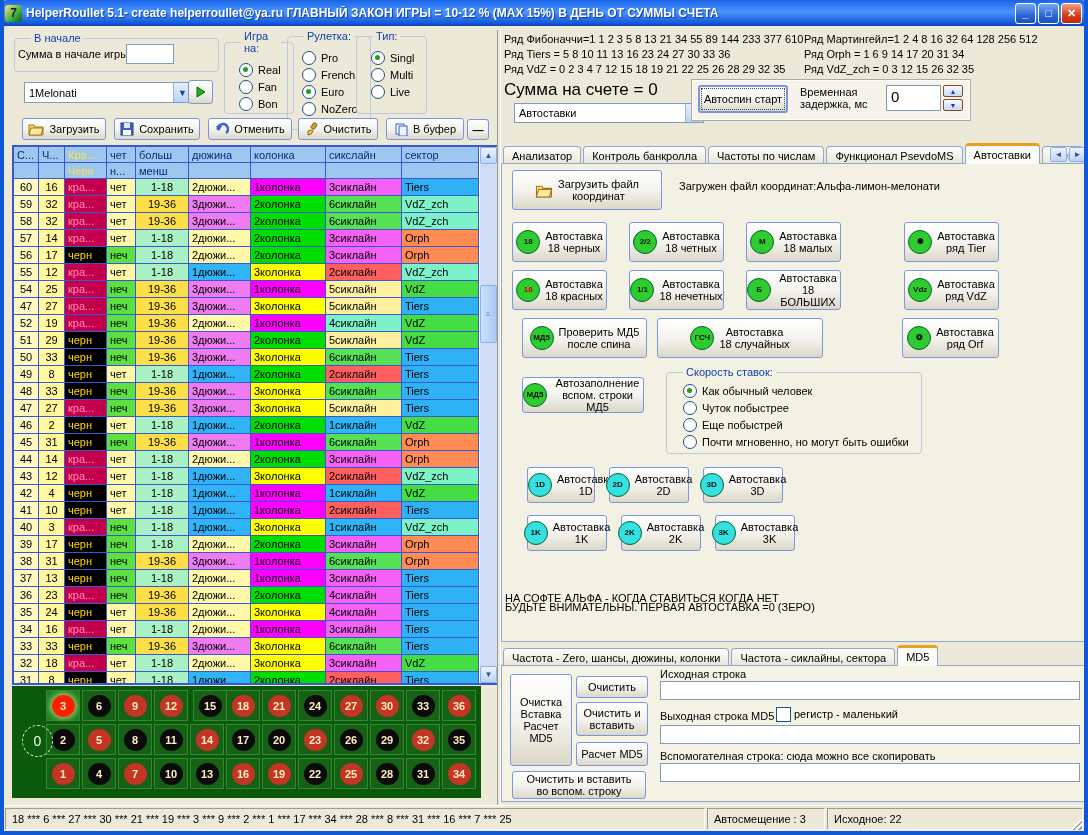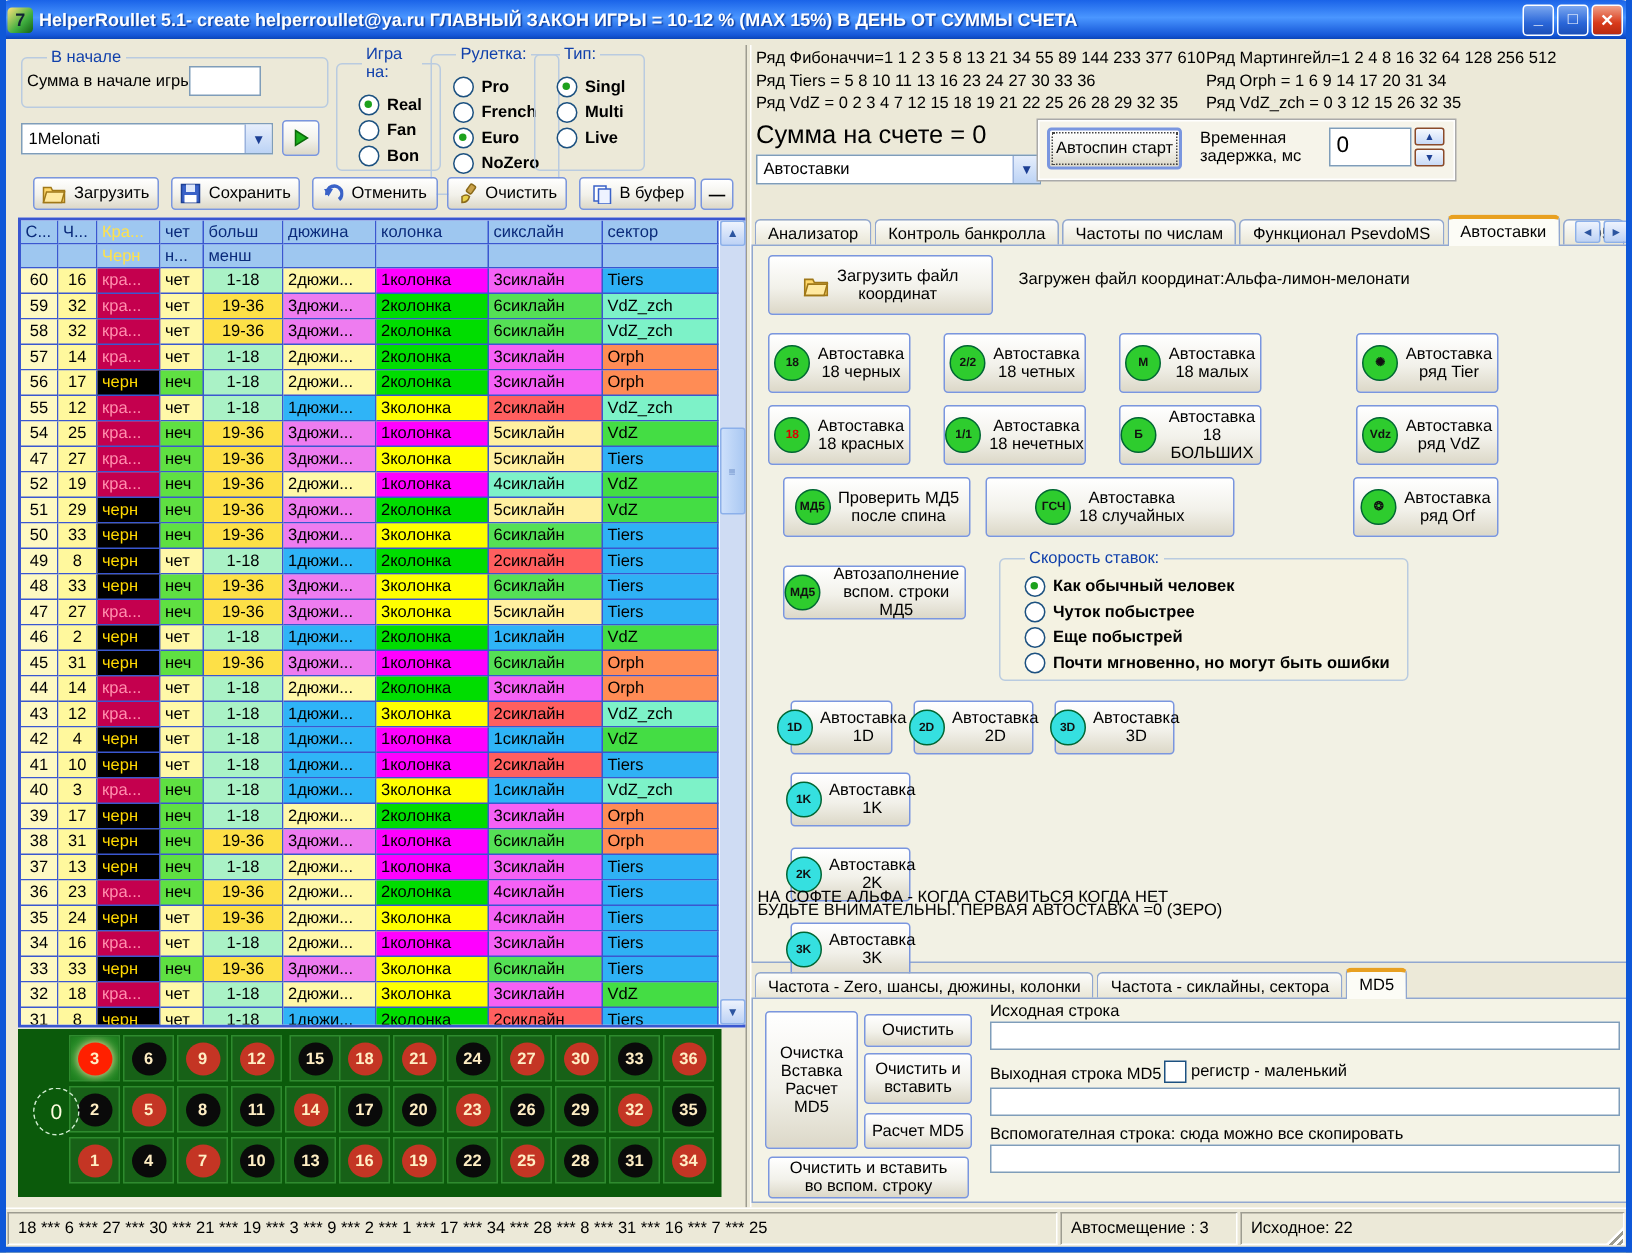--- a/index.html
+++ b/index.html
@@ -22,24 +22,24 @@
   .gb{position:absolute;border:1px solid #b9cbe0;border-radius:4px;box-sizing:border-box;}
   .gb>legend{color:#1140ab;font-size:11px;padding:0 3px;margin-left:4px;}
   .xpbtn{border:1px solid #7a96df;border-radius:3px;background:linear-gradient(#ffffff,#f2f1ea 55%,#dcd8c8);
     font-size:11px;color:#000;display:flex;align-items:center;justify-content:center;gap:5px;
     box-sizing:border-box;cursor:default;text-align:center;line-height:12px;}
   .xpbtn .lbl{white-space:pre-line;}
   .cicon{border-radius:50%;border:1px solid #063;display:inline-flex;align-items:center;justify-content:center;
     font-weight:bold;flex:none;}
   .txt{position:absolute;font-size:11px;color:#000;white-space:nowrap;}
   .input{position:absolute;background:#fff;border:1px solid #7f9db9;box-sizing:border-box;}
-  .radio{display:flex;align-items:center;gap:5px;font-size:11px;color:#000;white-space:nowrap;font-weight:bold;}
+  .radio{display:flex;align-items:center;gap:5px;font-size:11px;color:#000;white-space:nowrap;}
   .rdot{width:12px;height:12px;border-radius:50%;border:1px solid #1c5180;background:#fff;flex:none;position:relative;}
   .radio.sel .rdot:after{content:"";position:absolute;left:3px;top:3px;width:5px;height:5px;border-radius:50%;background:#1da11d;}
-  .combo{position:absolute;background:#fff;border:1px solid #7f9db9;display:flex;align-items:center;box-sizing:border-box;}
+  .combo{position:absolute;background:#fff;border:1px solid #7f9db9;display:flex;align-items:center;box-sizing:border-box;margin-left:10px;}
   .combo .cval{flex:1;font-size:11px;padding-left:4px;overflow:hidden;white-space:nowrap;}
   .combo .carr{width:17px;align-self:stretch;background:linear-gradient(#e6eefc,#bcd3f5);border-left:1px solid #9ab2dd;
     display:flex;align-items:center;justify-content:center;color:#1c3f94;font-size:9px;}
   
   .tabstrip{position:absolute;display:flex;align-items:flex-end;gap:2px;}
   .tab{border:1px solid #91a7d0;border-bottom:none;border-radius:4px 4px 0 0;background:linear-gradient(#fdfdfb,#e8e5d4);
     font-size:11px;padding:3px 8px 3px;height:18px;box-sizing:border-box;white-space:nowrap;}
   .tab.active{background:#fcfcf6;height:21px;border-top:3px solid #e8a020;font-weight:normal;position:relative;z-index:2;}
   .tabpage{position:absolute;border:1px solid #91a7d0;background:#f2f1e4;box-sizing:border-box;}
   
@@ -263,37 +263,37 @@
           <span>Еще побыстрей</span>
         </div>
         <div class="radio">
           <span class="rdot"></span>
           <span>Почти мгновенно, но могут быть ошибки</span>
         </div>
       </div>
   </fieldset>
 
   <div id="bet-rowD" style="position:absolute;left:523px;top:467px;display:flex;gap:14px;">
-      <div class="xpbtn" style="width: 68px; height: 36px; flex: 0 0 auto;">
+      <div class="xpbtn" style="width: 68px; height: 36px; flex: 0 0 auto; justify-content: space-between;">
         <span class="cicon" style="width: 22px; height: 22px; font-size: 8px; background: rgb(53, 224, 224); color: rgb(17, 17, 17);">1D</span>
         <span class="lbl">Автоставка
 1D</span>
       </div>
       <div class="xpbtn" style="width: 80px; height: 36px; flex: 0 0 auto; justify-content: center;">
         <span class="cicon" style="width: 22px; height: 22px; font-size: 8px; background: rgb(53, 224, 224); color: rgb(17, 17, 17);">2D</span>
         <span class="lbl">Автоставка
 2D</span>
       </div>
       <div class="xpbtn" style="width: 80px; height: 36px; flex: 0 0 auto;">
         <span class="cicon" style="width: 22px; height: 22px; font-size: 8px; background: rgb(53, 224, 224); color: rgb(17, 17, 17);">3D</span>
         <span class="lbl">Автоставка
 3D</span>
       </div>
     </div>
-  <div id="bet-rowK" style="position:absolute;left:523px;top:515px;display:flex;gap:14px;flex-direction:column;">
+  <div id="bet-rowK" style="position:absolute;left:523px;top:515px;display:flex;gap:14px;">
       <div class="xpbtn" style="width: 80px; height: 36px; flex: 0 0 auto;">
         <span class="cicon" style="width: 22px; height: 22px; font-size: 8px; background: rgb(53, 224, 224); color: rgb(17, 17, 17);">1K</span>
         <span class="lbl">Автоставка
 1K</span>
       </div>
       <div class="xpbtn" style="width: 80px; height: 36px; flex: 0 0 auto;">
         <span class="cicon" style="width: 22px; height: 22px; font-size: 8px; background: rgb(53, 224, 224); color: rgb(17, 17, 17);">2K</span>
         <span class="lbl">Автоставка
 2K</span>
       </div>

